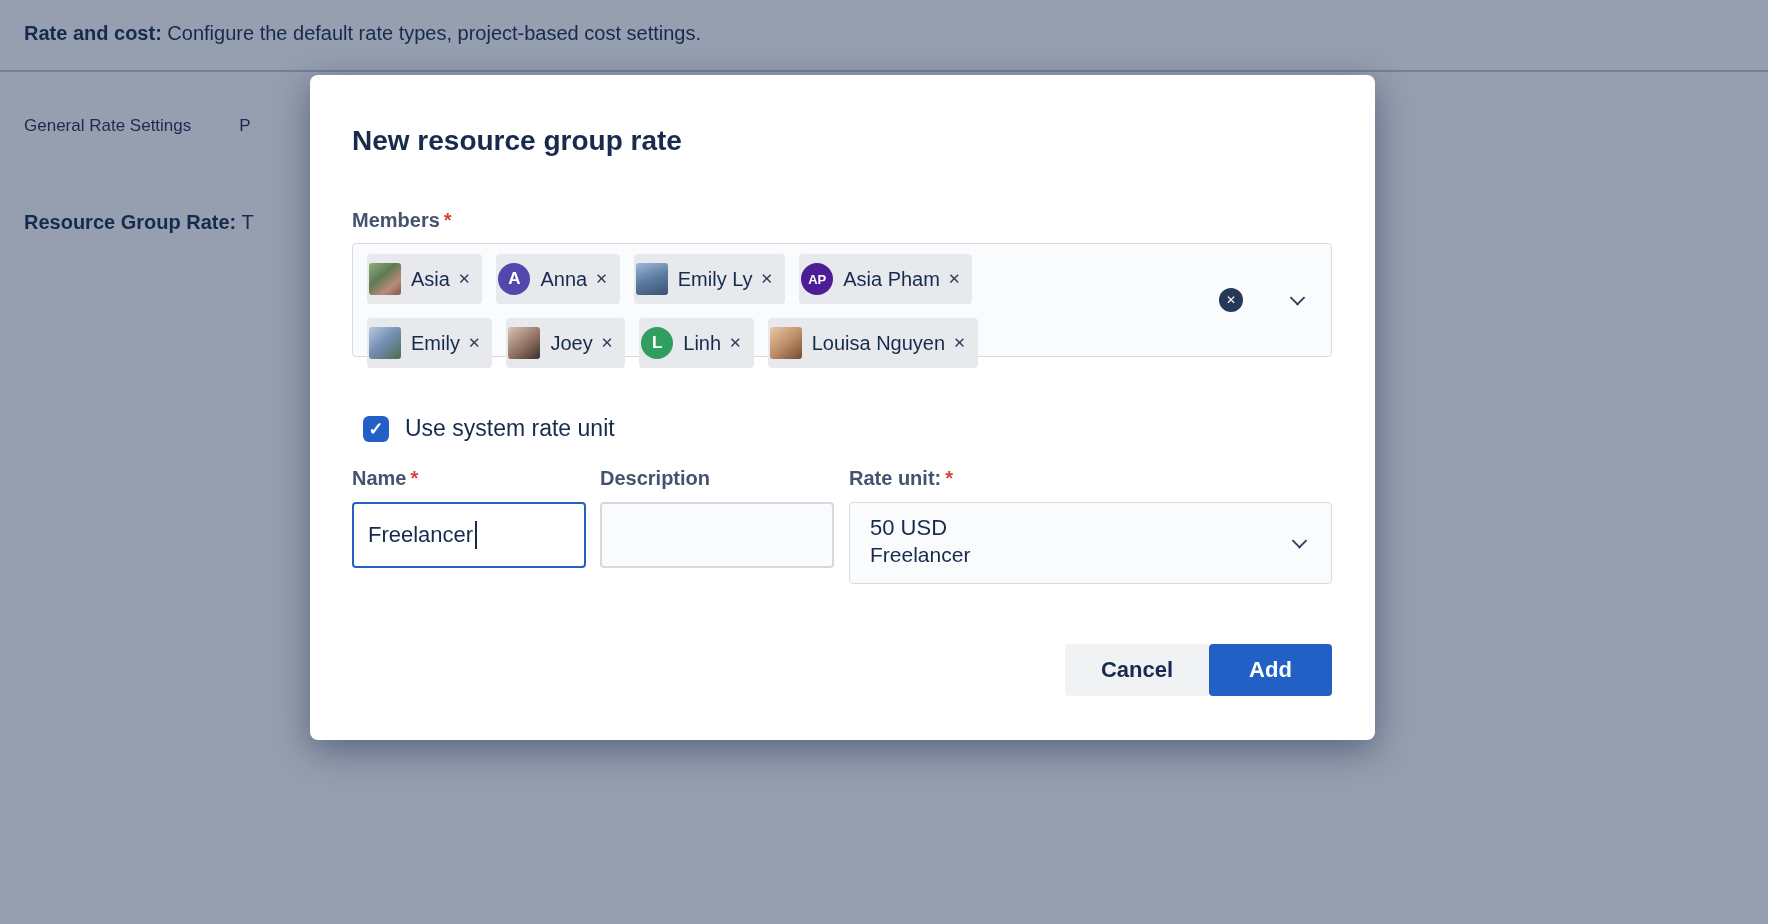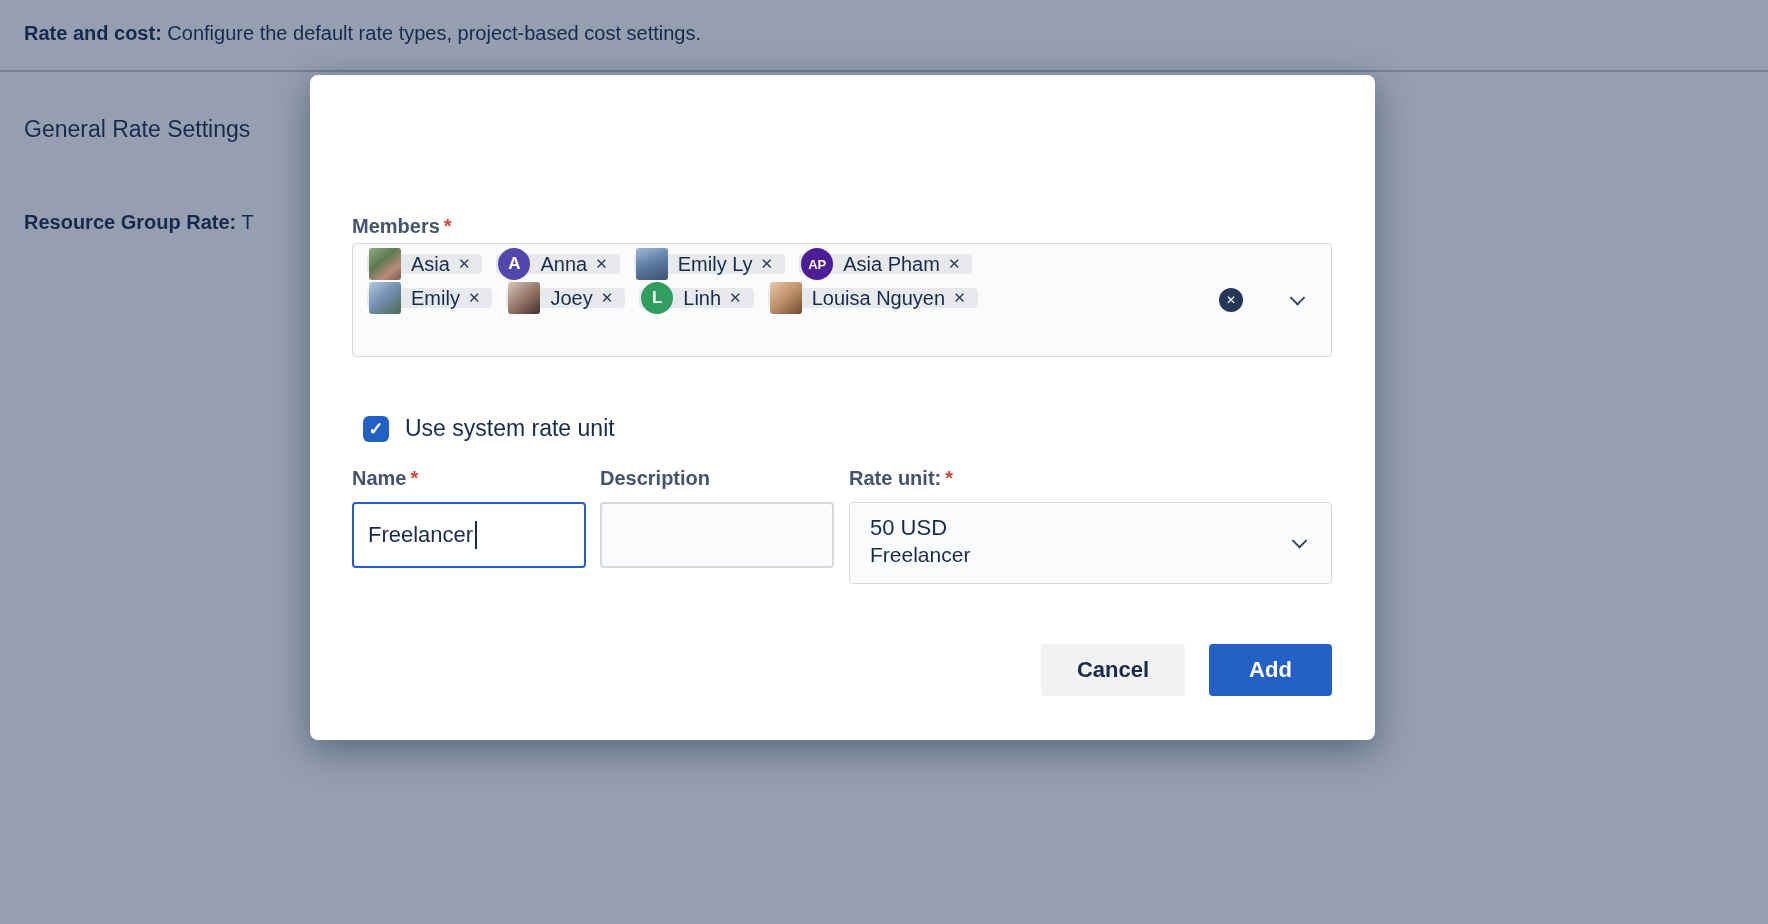--- a/index.html
+++ b/index.html
@@ -18,22 +18,22 @@
     position: absolute; left: 24px; top: 22px;
     font-size: 20px; color: #172b4d;
   }
   .page-header .hdr-label { font-weight: 700; }
   .top-divider {
     position: absolute; left: 0; right: 0; top: 70px;
     height: 2px; background: #c1c7d0;
   }
   .bg-tabs {
     position: absolute; left: 24px; top: 116px;
-    display: flex; gap: 60px;
-    font-size: 23px; color: #1d2b4f; font-weight: 500;
+    display: flex; gap: 48px;
+    font-size: 17px; color: #1d2b4f; font-weight: 500;
   }
   .bg-section {
     position: absolute; left: 24px; top: 192px;
     font-size: 20px; color: #172b4d; margin-top: 19px;
   }
   .bg-section .sec-label { font-weight: 700; }
 
   
   .overlay {
     position: absolute; inset: 0;
@@ -50,38 +50,38 @@
   .modal-title {
     position: absolute; left: 42px; top: 50px;
     font-size: 28px; font-weight: 700; color: #172b4d;
   }
 
   .field-label {
     font-size: 20px; font-weight: 600; color: #44546f;
   }
   .req { color: #d1453b; margin-left: 4px; font-weight: 700; }
 
-  .members-label { position: absolute; left: 42px; top: 140px; }
+  .members-label { position: absolute; left: 42px; top: 134px; }
 
   .members-field {
     position: absolute; left: 42px; top: 168px;
     width: 980px; height: 114px;
     background: #fafbfc;
     border: 1px solid #d7dbe0; border-radius: 4px;
     cursor: text;
   }
   .chips-area {
     position: absolute; left: 14px; top: 10px; width: 716px;
     display: flex; flex-direction: column; gap: 14px;
   }
   .chip-row { display: flex; gap: 14px; }
   .chip {
     display: flex; align-items: center;
     background: #e7e9ec; border-radius: 4px;
-    height: 20px; padding-left: 2px;
+    height: 50px; padding-left: 2px;
     white-space: nowrap;
   }
   .chip-avatar {
     width: 32px; height: 32px; flex: 0 0 32px;
     border-radius: 3px;
     display: flex; align-items: center; justify-content: center;
     color: #ffffff; font-weight: 600; font-size: 17px;
   }
   .chip-avatar.initials { border-radius: 50%; }
   .chip-avatar.small-txt { font-size: 13px; }
@@ -160,21 +160,21 @@
   .rate-primary { font-size: 22px; font-weight: 400; color: #172b4d; }
   .rate-secondary { font-size: 21px; color: #172b4d; margin-top: 2px; }
   .rate-chevron {
     position: absolute; right: 26px; top: 50%;
     transform: translateY(-70%) rotate(45deg);
     cursor: pointer;
   }
 
   .modal-buttons {
     position: absolute; right: 43px; top: 569px;
-    display: flex; gap: 24px;
+    display: flex; gap: 0;
   }
   .btn {
     height: 52px; border: none; border-radius: 4px;
     font-family: "Liberation Sans", sans-serif;
     font-size: 22px; font-weight: 600; cursor: pointer;
   }
   .btn-cancel {
     width: 144px; background: #f1f2f4; color: #172b4d;
   }
   .btn-add {
@@ -195,20 +195,21 @@
   </div>
   <div class="bg-section">
     <span class="sec-label">Resource Group Rate:</span><span> T</span>
   </div>
 </div>
 
 <div class="overlay"></div>
 
 <div class="modal">
 
+  <div class="modal-title">New resource group rate</div>
 
   <div class="field-label members-label">
     <span>Members</span><span class="req">*</span>
   </div>
 
   <div class="members-field">
     <div class="chips-area">
       <div class="chip-row">
         <div class="chip">
           <span class="chip-avatar p1"></span>

